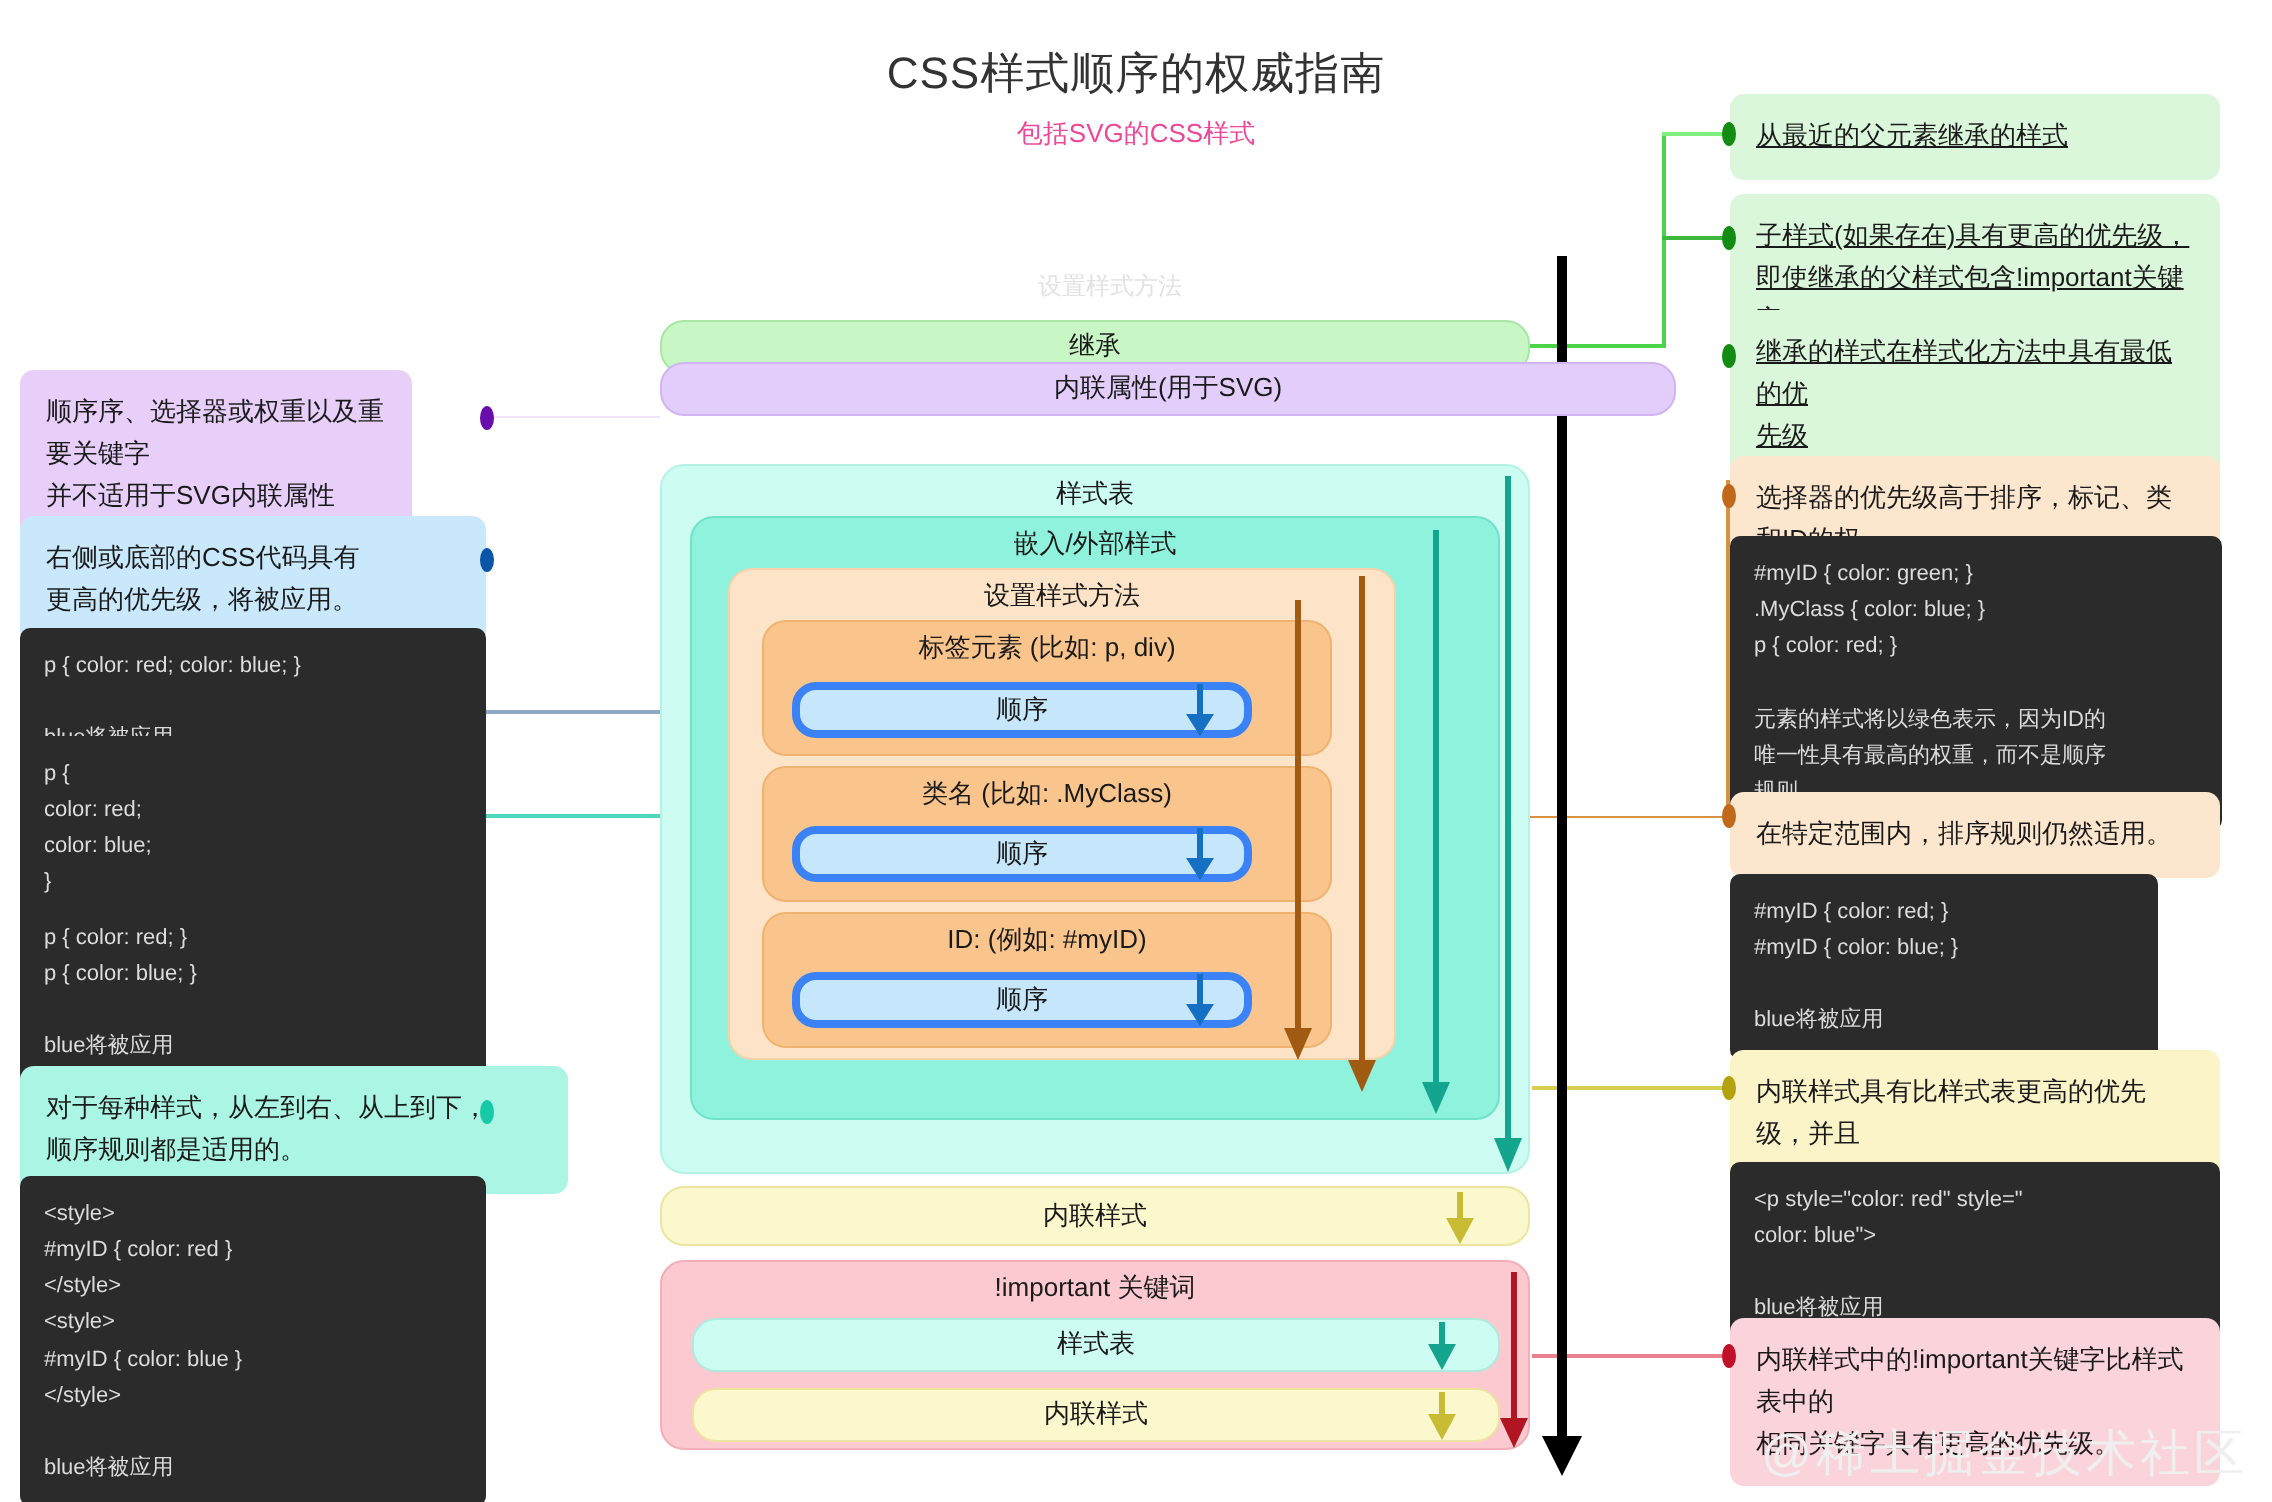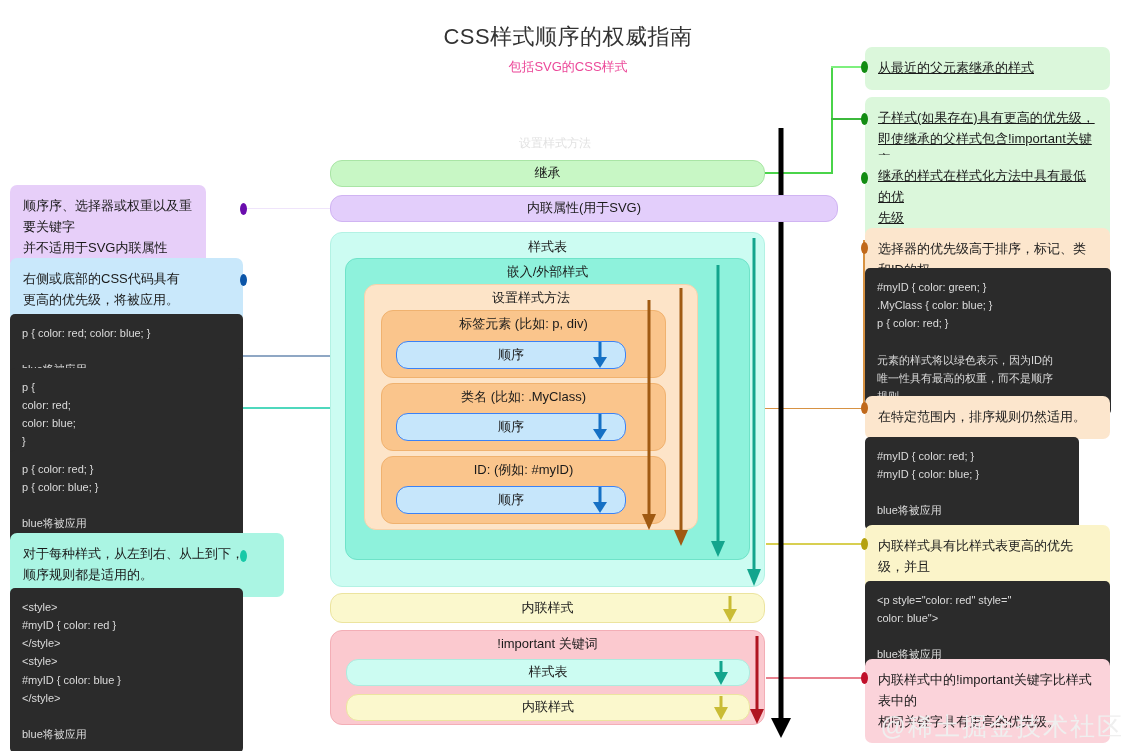--- a/index.html
+++ b/index.html
@@ -41,21 +41,21 @@
     width:100%;text-align:center;font-size:13px;
   }
 
   
   .green     {background:#c8f7c5;border:1px solid #a9e5a5;}
   .purple    {background:#e3cefb;border:1px solid #d0b4f2;}
   .mint-lite {background:#ccfcf2;border:1px solid #b3f2e4;}
   .mint      {background:#8ef2dc;border:1px solid #6fe3c9;}
   .peach-lite{background:#fde4c8;border:1px solid #f6d2ab;}
   .peach     {background:#fac58c;border:1px solid #f0b26f;}
-  .blue      {background:#c6e6fb;border:1px solid #3b82f6;}
+  .blue      {background:#c6e6fb;border:4px solid #3b82f6;}
   .yellow    {background:#fbf8cd;border:1px solid #ece49f;}
   .pink      {background:#fbc9cf;border:1px solid #f3aeb6;}
   .mintbar   {background:#ccfcf2;border:1px solid #aeeade;}
 
   
   .callout{
     border-radius:7px;
     font-size:13px;line-height:1.6;
     padding:11px 13px;
     white-space:pre-line;
@@ -127,21 +127,21 @@
 
   <div class="abs arrow fat" style="left:771px;top:128px;width:20px;height:610px;">
     <div class="shaft" style="height:592px;background:#000;"></div>
     <div class="head" style="border-top:20px solid #000;"></div>
   </div>
 
   <div class="abs node green" style="left:330px;top:160px;width:435px;height:27px;">
     <span>继承</span>
   </div>
 
-  <div class="abs node purple" style="left:330px;top:195px;width:508px;height:27px;">
+  <div class="abs node purple" style="left:330px;top:181px;width:508px;height:27px;">
     <span>内联属性(用于SVG)</span>
   </div>
 
   <div class="abs node top mint-lite" style="left:330px;top:232px;width:435px;height:355px;padding-top:5px;">
     <span class="node-title">样式表</span>
   </div>
 
   <div class="abs node top mint" style="left:345px;top:258px;width:405px;height:302px;padding-top:4px;">
     <span class="node-title">嵌入/外部样式</span>
   </div>

